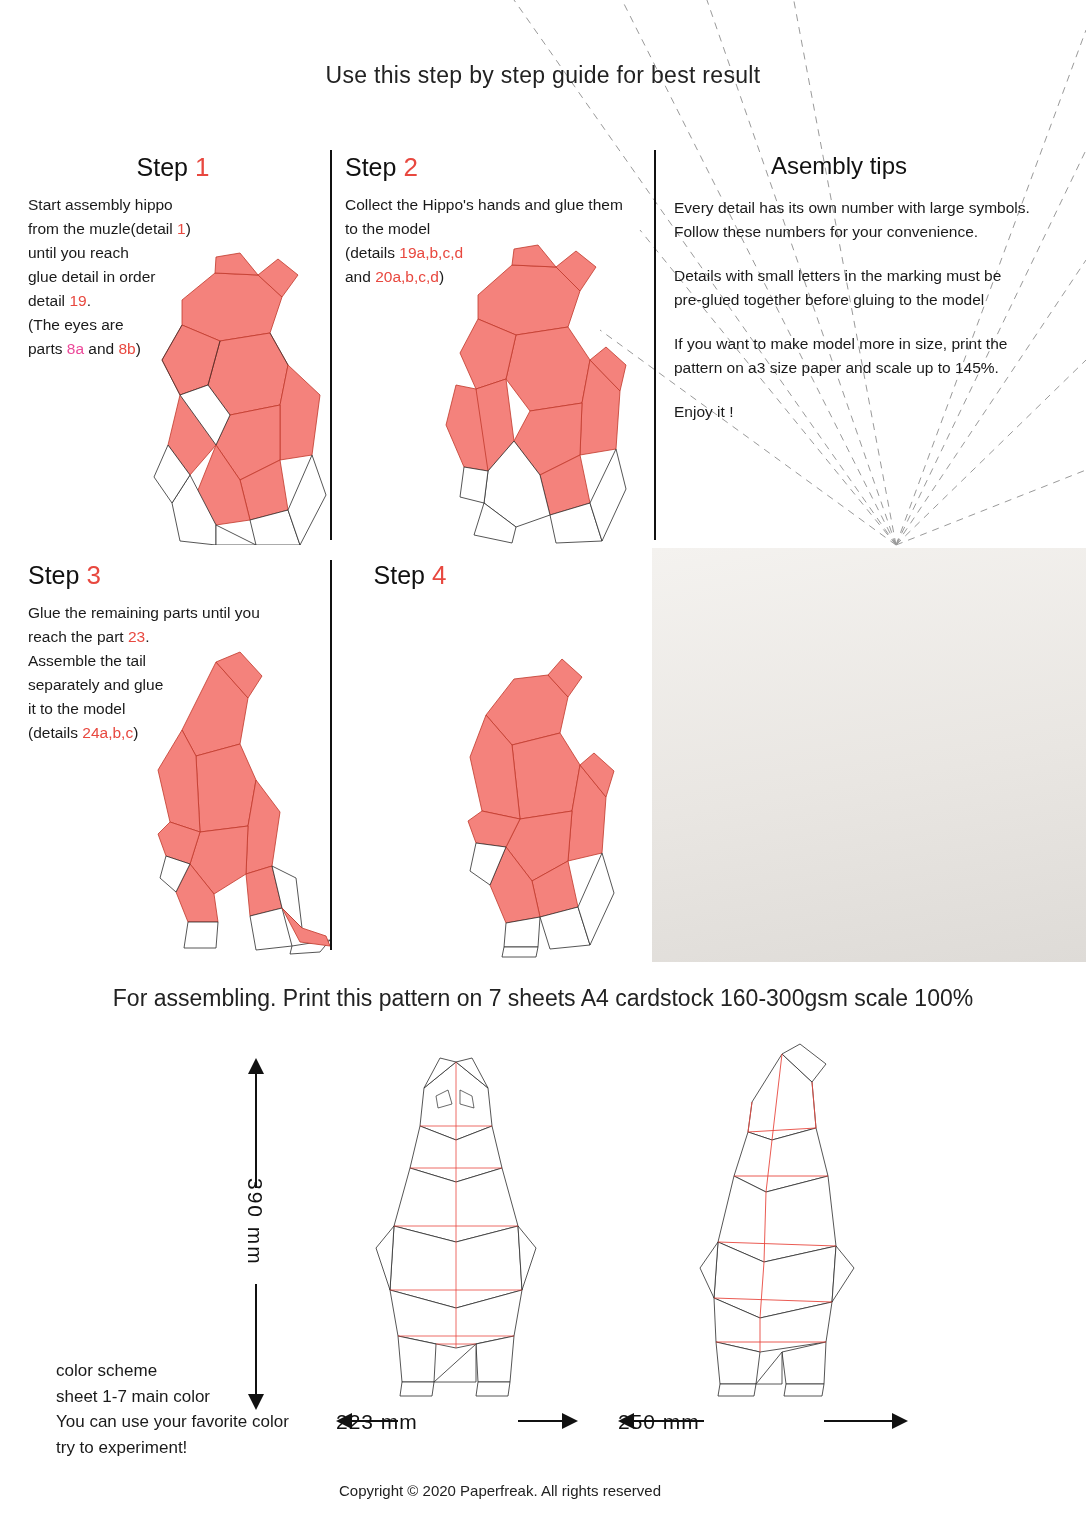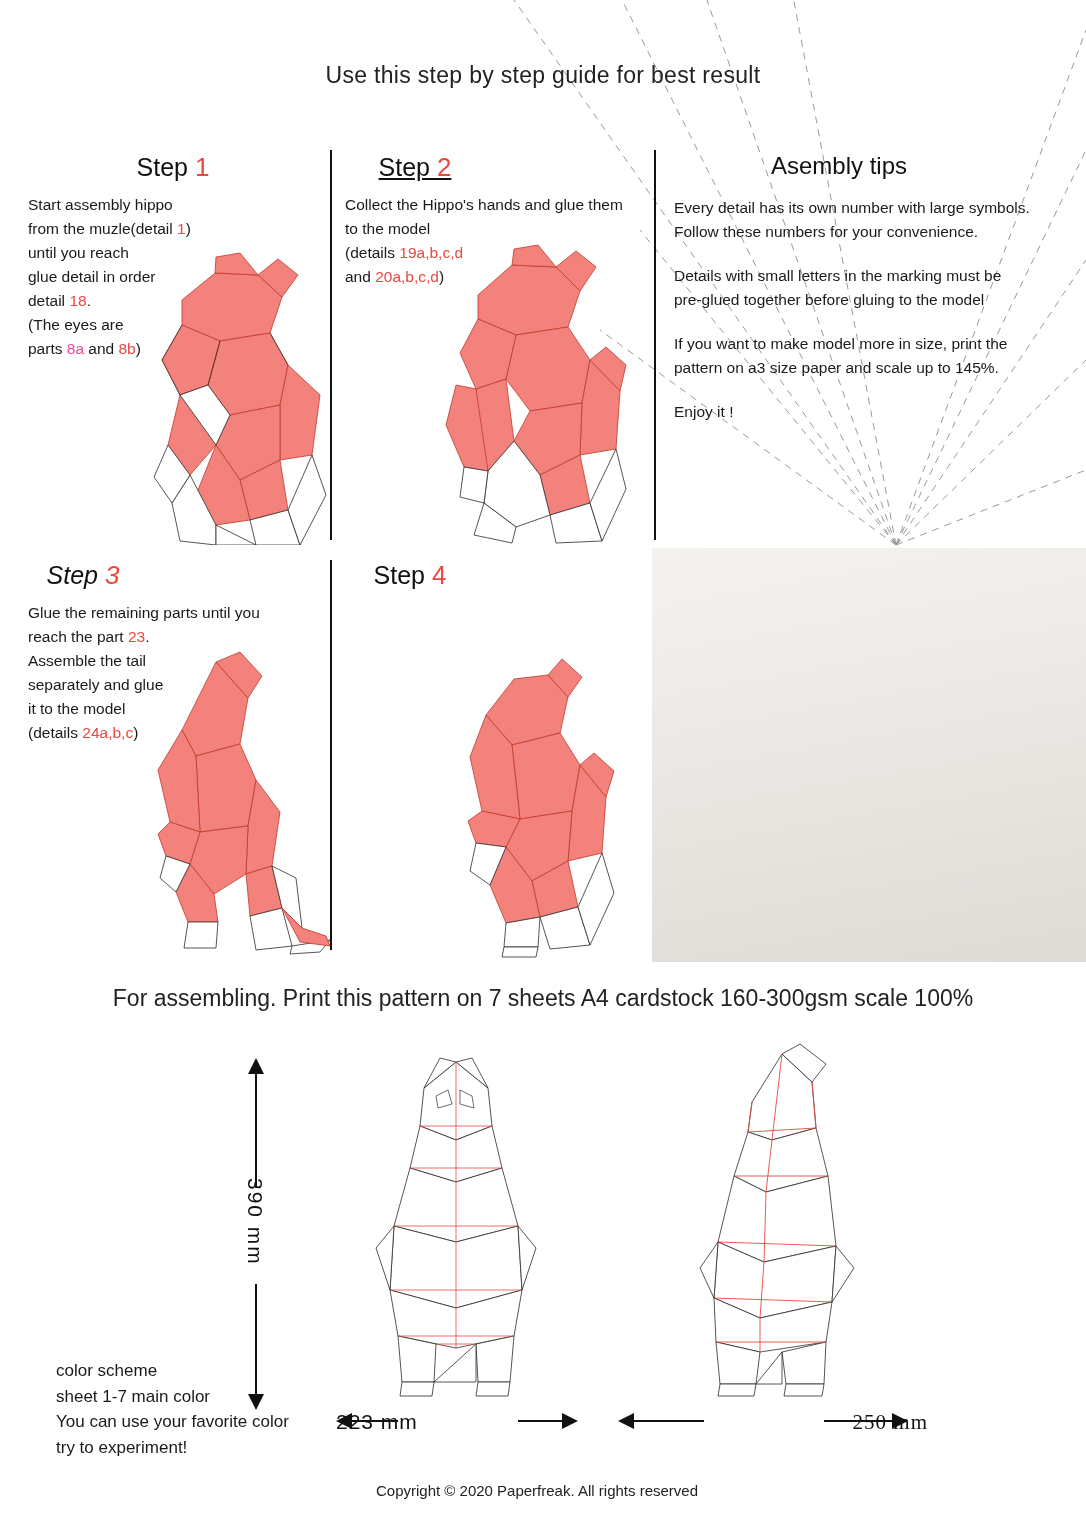--- a/index.html
+++ b/index.html
@@ -59,21 +59,21 @@
     writing-mode:vertical-rl;
     font-size:21px;letter-spacing:2px;color:#111;
   }
 
   .colorscheme{
     position:absolute;left:56px;top:1358px;
     font-size:17px;line-height:1.5;color:#1a1a1a;
   }
   .copyright{
     position:absolute;left:0;top:1482px;width:1000px;text-align:center;
-    font-size:15px;color:#222;padding-left:37px;
+    font-size:15px;color:#222;
   }
   svg{display:block;}
 </style>
 </head>
 <body>
 
 <div class="page">
 
   <svg class="rays" viewBox="0 0 1086 620">
     <g stroke="#9a9a9a" stroke-width="1" fill="none" stroke-dasharray="7 6">
@@ -101,21 +101,21 @@
   <div class="block" style="left:28px;top:152px;width:290px;">
     <div class="step-title" style="text-align:center;">
       <span>Step</span>
       <span class="num">1</span>
     </div>
     <div class="body-text" style="margin-top:10px;">
       <div>Start assembly hippo</div>
       <div>from the muzle(detail <span style="color:#e8483f">1</span>)</div>
       <div>until you reach</div>
       <div>glue detail in order</div>
-      <div>detail <span style="color:#e8483f">18</span>.</div>
+      <div>detail <span style="color:#e8483f">19</span>.</div>
       <div>(The eyes are</div>
       <div>parts <span style="color:#ec4899">8a</span> and <span style="color:#e8483f">8b</span>)</div>
     </div>
   </div>
 
   <svg class="fig" style="left:120px;top:245px;" width="210" height="300" viewBox="0 0 210 300">
     <g fill="#f4827c" stroke="#c0392b" stroke-width="0.8">
       <polygon points="62,55 95,28 138,30 162,52 150,88 100,96 62,80"></polygon>
       <polygon points="100,96 150,88 168,120 160,160 110,170 88,140"></polygon>
       <polygon points="62,80 100,96 88,140 60,150 42,115"></polygon>
@@ -134,21 +134,21 @@
       <polygon points="48,200 70,230 52,258 34,232"></polygon>
       <polygon points="168,265 192,210 206,250 180,300"></polygon>
       <polygon points="88,140 110,170 96,200 60,150"></polygon>
     </g>
     <g fill="none" stroke="#2b2b2b" stroke-width="0.7">
       <path d="M62,80 L42,115 L60,150 M150,88 L168,120 M100,96 L88,140"></path>
     </g>
   </svg>
 
   <div class="block" style="left:345px;top:152px;width:300px;">
-    <div class="step-title" style="text-align:center;padding-right:160px;text-decoration:underline;">
+    <div class="step-title" style="padding-right:160px;">
       <span>Step</span>
       <span class="num">2</span>
     </div>
     <div class="body-text" style="margin-top:10px;">
       <div>Collect the Hippo's hands and glue them</div>
       <div>to the model</div>
       <div>(details <span style="color:#e8483f">19a,b,c,d</span></div>
       <div>and <span style="color:#e8483f">20a,b,c,d</span>)</div>
     </div>
   </div>
@@ -181,21 +181,21 @@
     <div class="body-text" style="white-space:pre-line;"><span>Every detail has its own number with large symbols.
 Follow these numbers for your convenience.</span></div>
     <div class="body-text" style="white-space:pre-line;margin-top:20px;"><span>Details with small letters in the marking must be
 pre-glued together before gluing to the model</span></div>
     <div class="body-text" style="white-space:pre-line;margin-top:20px;"><span>If you want to make model more in size, print the
 pattern on a3 size paper and scale up to 145%.</span></div>
     <div class="body-text" style="margin-top:20px;"><span>Enjoy it !</span></div>
   </div>
 
   <div class="block" style="left:28px;top:560px;width:300px;">
-    <div class="step-title" style="text-align:center;padding-right:190px;font-style:italic;">
+    <div class="step-title" style="text-align:left;padding-right:190px;">
       <span>Step</span>
       <span class="num">3</span>
     </div>
     <div class="body-text" style="margin-top:10px;">
       <div>Glue the remaining parts until you</div>
       <div>reach the part <span style="color:#e8483f">23</span>.</div>
       <div>Assemble the tail</div>
       <div>separately and glue</div>
       <div>it to the model</div>
       <div>(details <span style="color:#e8483f">24a,b,c</span>)</div>
@@ -367,21 +367,21 @@
     <rect x="62" y="0" width="120" height="26" fill="#ffffff"></rect>
   </svg>
   <div class="dimlabel" style="position:absolute;left:336px;top:1410px;width:242px;text-align:left;">223 mm</div>
 
   <svg class="fig" style="left:618px;top:1408px;" width="290" height="26" viewBox="0 0 290 26">
     <line x1="8" y1="13" x2="282" y2="13" stroke="#111" stroke-width="2"></line>
     <polygon points="0,13 16,5 16,21" fill="#111"></polygon>
     <polygon points="290,13 274,5 274,21" fill="#111"></polygon>
     <rect x="86" y="0" width="120" height="26" fill="#ffffff"></rect>
   </svg>
-  <div class="dimlabel" style="position:absolute;left:638px;top:1410px;width:290px;text-align:right;font-family:Liberation Serif, serif;">250 mm</div>
+  <div class="dimlabel" style="position:absolute;left:618px;top:1410px;width:290px;text-align:left;">250 mm</div>
 
   <div class="colorscheme">
     <div>color  scheme</div>
     <div>sheet  1-7 main color</div>
     <div>You can use your favorite color</div>
     <div>try to experiment!</div>
   </div>
 
   <div class="copyright">Copyright © 2020 Paperfreak. All rights reserved</div>
 

